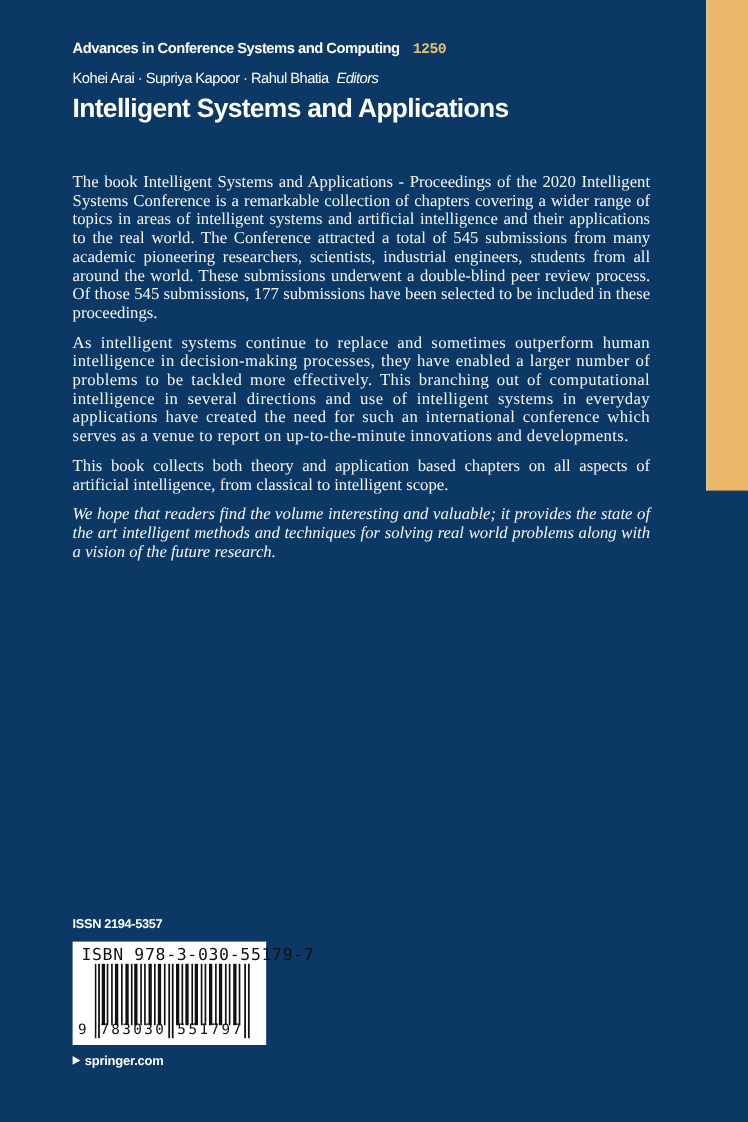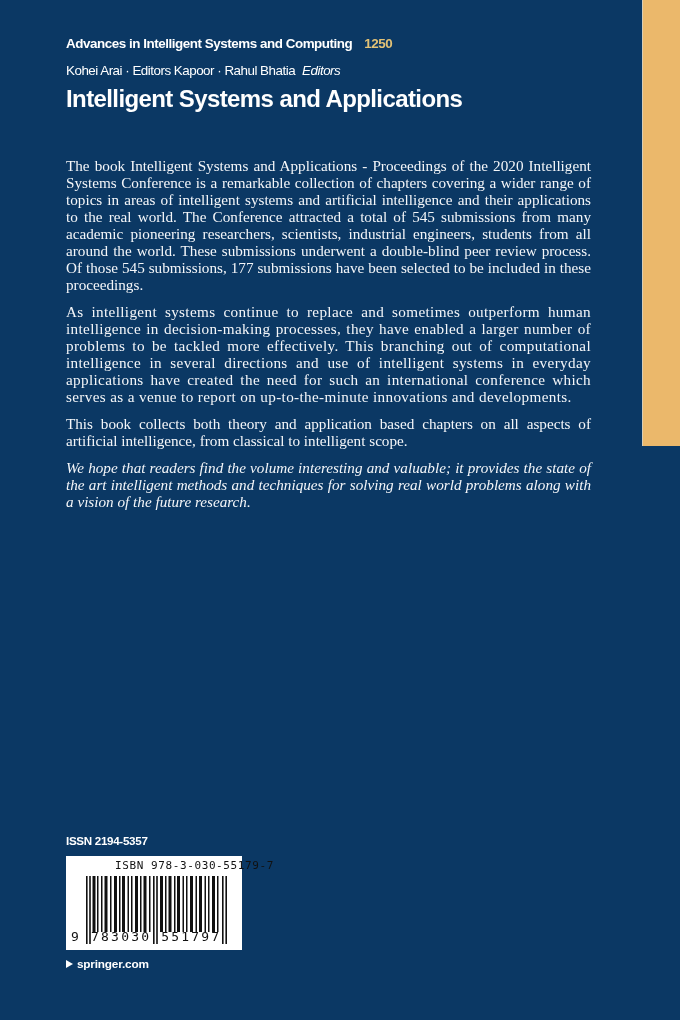--- a/index.html
+++ b/index.html
@@ -14,21 +14,21 @@
     position: absolute; left: 642px; top: 0; width: 38px; height: 446px;
     background: #ebb86b;
     border-left: 1px solid #d9cdb5;
   }
   .series {
     position: absolute; left: 66px; top: 36px;
     font-family: "Liberation Sans", sans-serif;
     font-weight: bold; font-size: 13.4px; letter-spacing: -0.45px;
     white-space: nowrap;
   }
-  .series .num { color: #e3c276; margin-left: 12px; }
+  .series .num { color: #e3c276; margin-left: 12px; font-family: Liberation Mono, monospace; }
   .editors {
     position: absolute; left: 66px; top: 63px;
     font-family: "Liberation Sans", sans-serif;
     font-size: 13.4px; letter-spacing: -0.5px; white-space: nowrap;
   }
   .editors .role { font-style: italic; margin-left: 7px; margin-top: 48px; }
   .title {
     position: absolute; left: 66px; top: 85px;
     font-family: "Liberation Sans", sans-serif;
     font-weight: bold; font-size: 24px; letter-spacing: -0.6px; white-space: nowrap;
@@ -52,21 +52,21 @@
     font-family: "Liberation Sans", sans-serif;
     font-weight: bold; font-size: 11.6px; letter-spacing: -0.3px;
   }
   .barcode-box {
     position: absolute; left: 66px; top: 856px; width: 176px; height: 94px;
     background: #ffffff;
   }
   .isbn-text {
     position: absolute; left: 8px; top: 3px;
     font-family: "DejaVu Sans Mono", monospace;
-    font-size: 11px; color: #111; letter-spacing: 0.6px; white-space: nowrap; margin-left: 41px;
+    font-size: 15px; color: #111; letter-spacing: 0.6px; white-space: nowrap;
   }
   .bars {
     position: absolute; left: 20px; top: 20px; width: 142px; height: 68px;
   }
   .bar-digits {
     position: absolute; left: 5px; top: 73px;
     font-family: "DejaVu Sans Mono", monospace;
     font-size: 13px; color: #111; letter-spacing: 2.2px; white-space: nowrap;
     background: transparent;
   }
@@ -83,25 +83,25 @@
   }
 </style>
 </head>
 <body>
 
 <div class="page">
 
   <div class="side-strip"></div>
 
   <div class="series">
-    <span>Advances in Intelligent Systems and Computing</span><span class="num">1250</span>
+    <span>Advances in Conference Systems and Computing</span><span class="num">1250</span>
   </div>
 
   <div class="editors">
-    <span>Kohei Arai · Editors Kapoor · Rahul Bhatia</span><span class="role">Editors</span>
+    <span>Kohei Arai · Supriya Kapoor · Rahul Bhatia</span><span class="role">Editors</span>
   </div>
 
   <div class="title">Intelligent Systems and Applications</div>
 
   <div class="body">
     <p>The book Intelligent Systems and Applications - Proceedings of the 2020 Intelligent Systems Conference is a remarkable collection of chapters covering a wider range of topics in areas of intelligent systems and artificial intelligence and their applications to the real world. The Conference attracted a total of 545 submissions from many academic pioneering researchers, scientists, industrial engineers, students from all around the world. These submissions underwent a double-blind peer review process. Of those 545 submissions, 177 submissions have been selected to be included in these proceedings.</p>
     <p class="tracked">As intelligent systems continue to replace and sometimes outperform human intelligence in decision-making processes, they have enabled a larger number of problems to be tackled more effectively. This branching out of computational intelligence in several directions and use of intelligent systems in everyday applications have created the need for such an international conference which serves as a venue to report on up-to-the-minute innovations and developments.</p>
     <p>This book collects both theory and application based chapters on all aspects of artificial intelligence, from classical to intelligent scope.</p>
     <p class="italic">We hope that readers find the volume interesting and valuable; it provides the state of the art intelligent methods and techniques for solving real world problems along with a vision of the future research.</p>
   </div>

